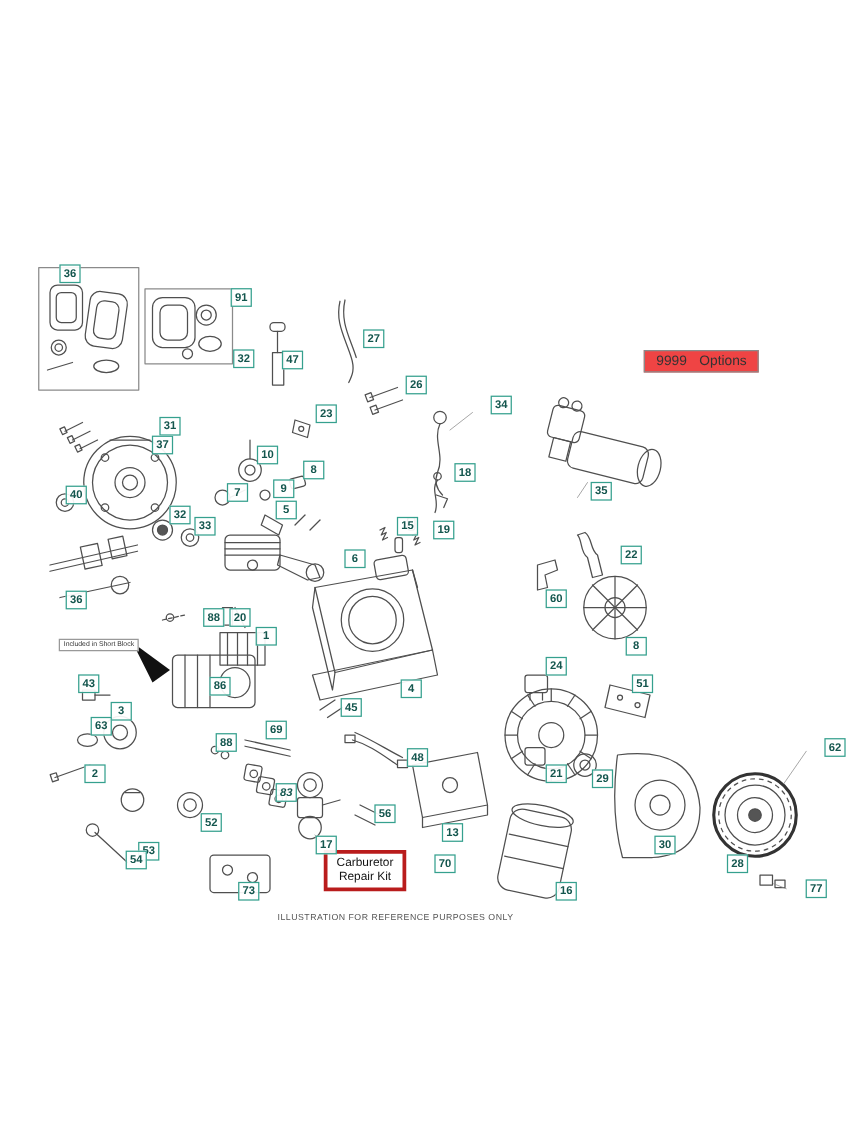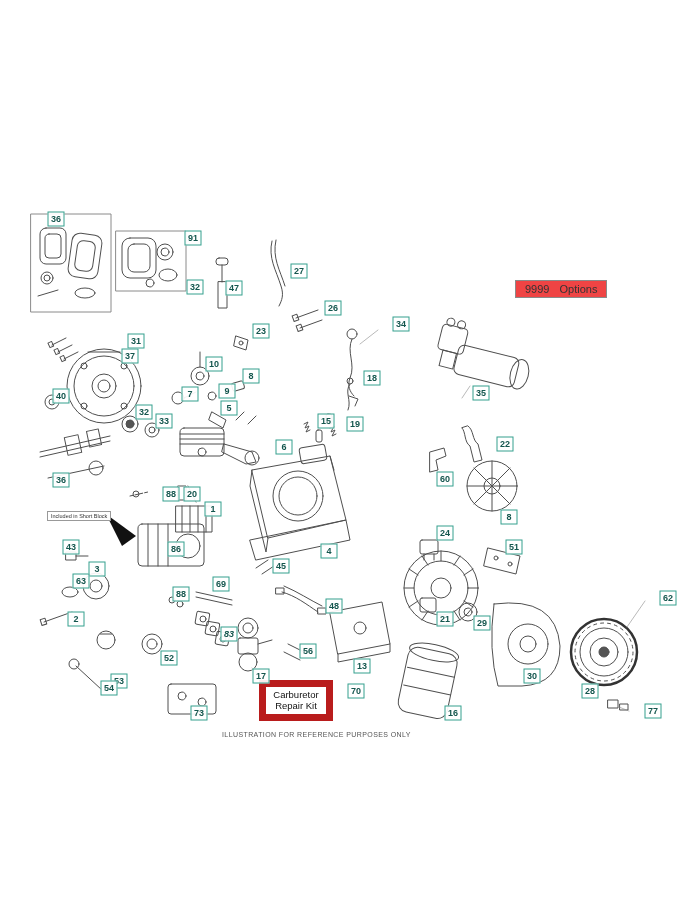--- a/index.html
+++ b/index.html
@@ -30,21 +30,21 @@
     position:absolute;transform:translate(-50%,-50%);
     min-width:11px;height:13px;line-height:13px;padding:0 2px;
     border:1.2px solid var(--accent);
     background:rgba(255,255,255,.92);
     color:var(--callout-text);
     font-size:9px;font-weight:bold;text-align:center;
     box-sizing:content-box;cursor:pointer;
   }
   .carb-kit{
     position:absolute;left:259px;top:680px;width:58px;
-    border:7px solid #b91c1c;background:#fff;
+    border:3px solid #b91c1c;background:#fff;
     font-size:9.5px;line-height:1.2;color:#111;
     text-align:center;padding:2px 1px;
   }
   .short-block-note{
     position:absolute;left:47px;top:511px;
     border:0.5px solid #999;background:#fff;
     font-size:5.5px;color:#333;padding:1px 3px;white-space:nowrap;
   }
   .footer-note{
     position:absolute;left:222px;top:731px;

